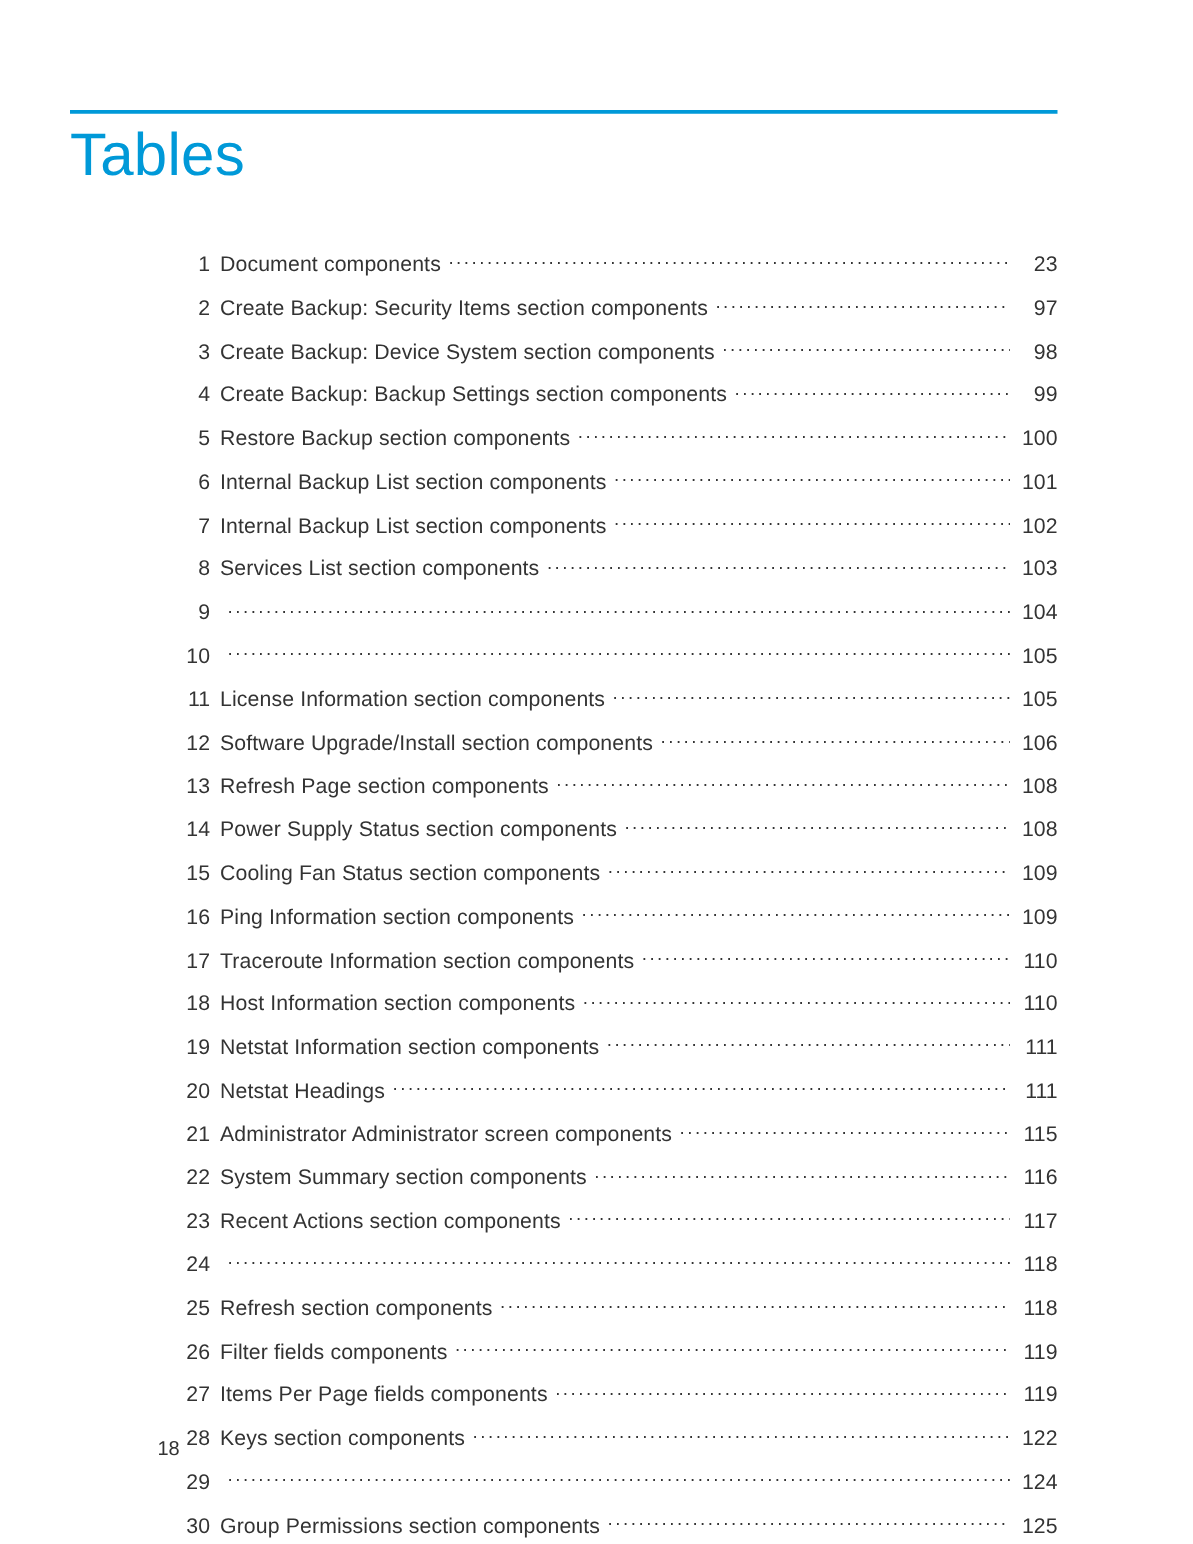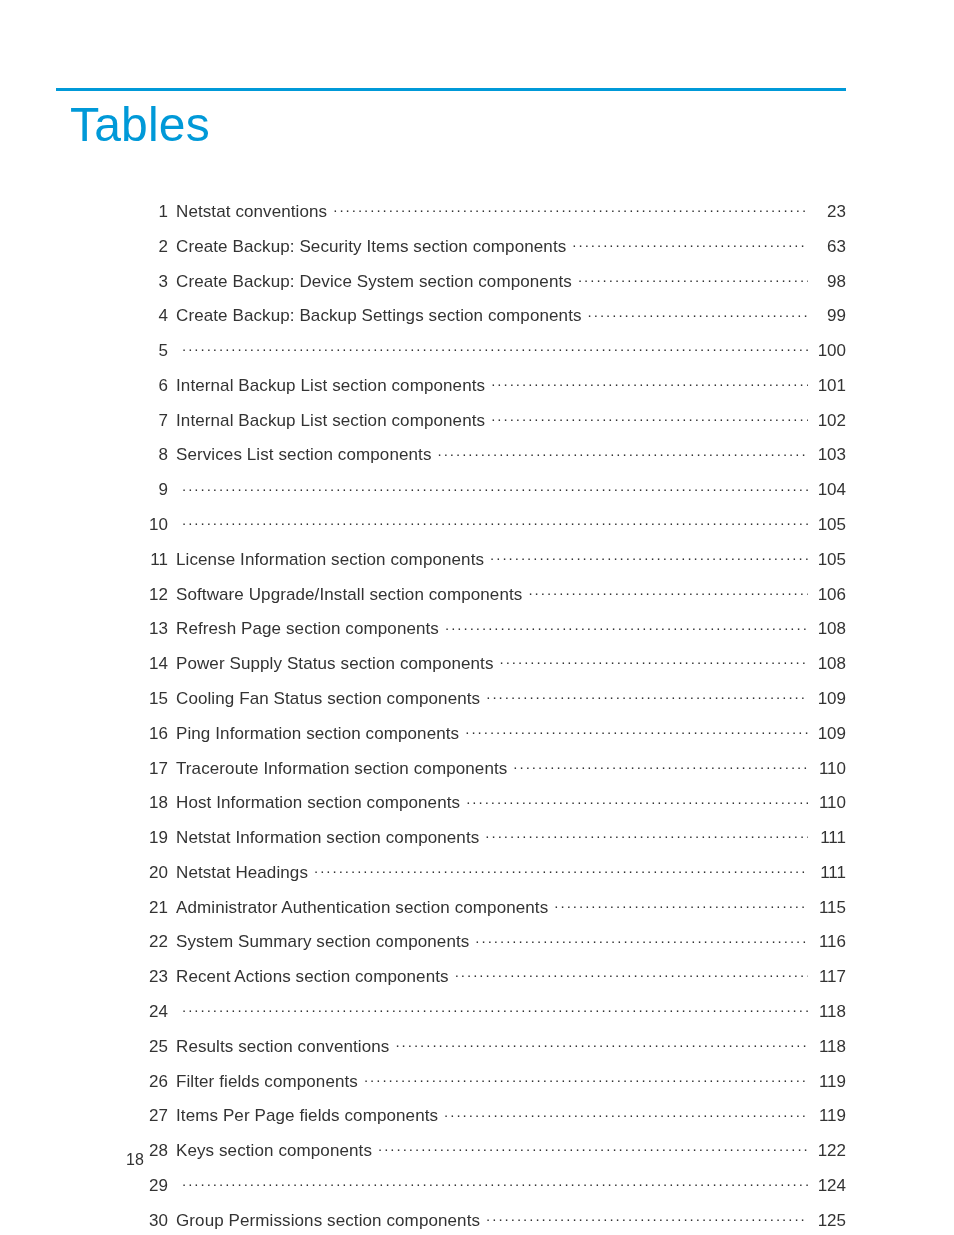--- a/index.html
+++ b/index.html
@@ -19,21 +19,21 @@
   }
   .rule {
     border: none;
     border-top: 3px solid #0099d8;
     margin: 0 0 6px 0;
   }
   .title {
     font-size: 48px;
     font-weight: 400;
     color: #0099d8;
-    margin: 0 0 48px 14px;
+    margin: 0 0 48px 0;
     letter-spacing: 0.2px;
   }
   .toc {
     margin-left: 84px;   
     margin-right: 0;
     font-size: 17px;
     line-height: 1.2;
     color: #333;
   }
   .toc-row {
@@ -88,44 +88,45 @@
 <div class="page">
 
   <hr class="rule">
 
   <h1 class="title">Tables</h1>
 
   <div class="toc" id="toc">
 
   <div class="toc-row">
         <span class="toc-num">1</span>
-        <span class="toc-label">Netstat conventions</span>
+        <span class="toc-label">Document components</span>
         <span class="toc-dots"></span>
         <span class="toc-page">23</span>
       </div>
       <div class="toc-row">
         <span class="toc-num">2</span>
         <span class="toc-label">Create Backup: Security Items section components</span>
         <span class="toc-dots"></span>
-        <span class="toc-page">63</span>
+        <span class="toc-page">97</span>
       </div>
       <div class="toc-row">
         <span class="toc-num">3</span>
         <span class="toc-label">Create Backup: Device System section components</span>
         <span class="toc-dots"></span>
         <span class="toc-page">98</span>
       </div>
       <div class="toc-row">
         <span class="toc-num">4</span>
         <span class="toc-label">Create Backup: Backup Settings section components</span>
         <span class="toc-dots"></span>
         <span class="toc-page">99</span>
       </div>
       <div class="toc-row">
         <span class="toc-num">5</span>
+        <span class="toc-label">Restore Backup section components</span>
         <span class="toc-dots"></span>
         <span class="toc-page">100</span>
       </div>
       <div class="toc-row">
         <span class="toc-num">6</span>
         <span class="toc-label">Internal Backup List section components</span>
         <span class="toc-dots"></span>
         <span class="toc-page">101</span>
       </div>
       <div class="toc-row">
@@ -205,21 +206,21 @@
         <span class="toc-page">111</span>
       </div>
       <div class="toc-row">
         <span class="toc-num">20</span>
         <span class="toc-label">Netstat Headings</span>
         <span class="toc-dots"></span>
         <span class="toc-page">111</span>
       </div>
       <div class="toc-row">
         <span class="toc-num">21</span>
-        <span class="toc-label">Administrator Authentication section components</span>
+        <span class="toc-label">Administrator Administrator screen components</span>
         <span class="toc-dots"></span>
         <span class="toc-page">115</span>
       </div>
       <div class="toc-row">
         <span class="toc-num">22</span>
         <span class="toc-label">System Summary section components</span>
         <span class="toc-dots"></span>
         <span class="toc-page">116</span>
       </div>
       <div class="toc-row">
@@ -228,21 +229,21 @@
         <span class="toc-dots"></span>
         <span class="toc-page">117</span>
       </div>
       <div class="toc-row">
         <span class="toc-num">24</span>
         <span class="toc-dots"></span>
         <span class="toc-page">118</span>
       </div>
       <div class="toc-row">
         <span class="toc-num">25</span>
-        <span class="toc-label">Results section conventions</span>
+        <span class="toc-label">Refresh section components</span>
         <span class="toc-dots"></span>
         <span class="toc-page">118</span>
       </div>
       <div class="toc-row">
         <span class="toc-num">26</span>
         <span class="toc-label">Filter fields components</span>
         <span class="toc-dots"></span>
         <span class="toc-page">119</span>
       </div>
       <div class="toc-row">

